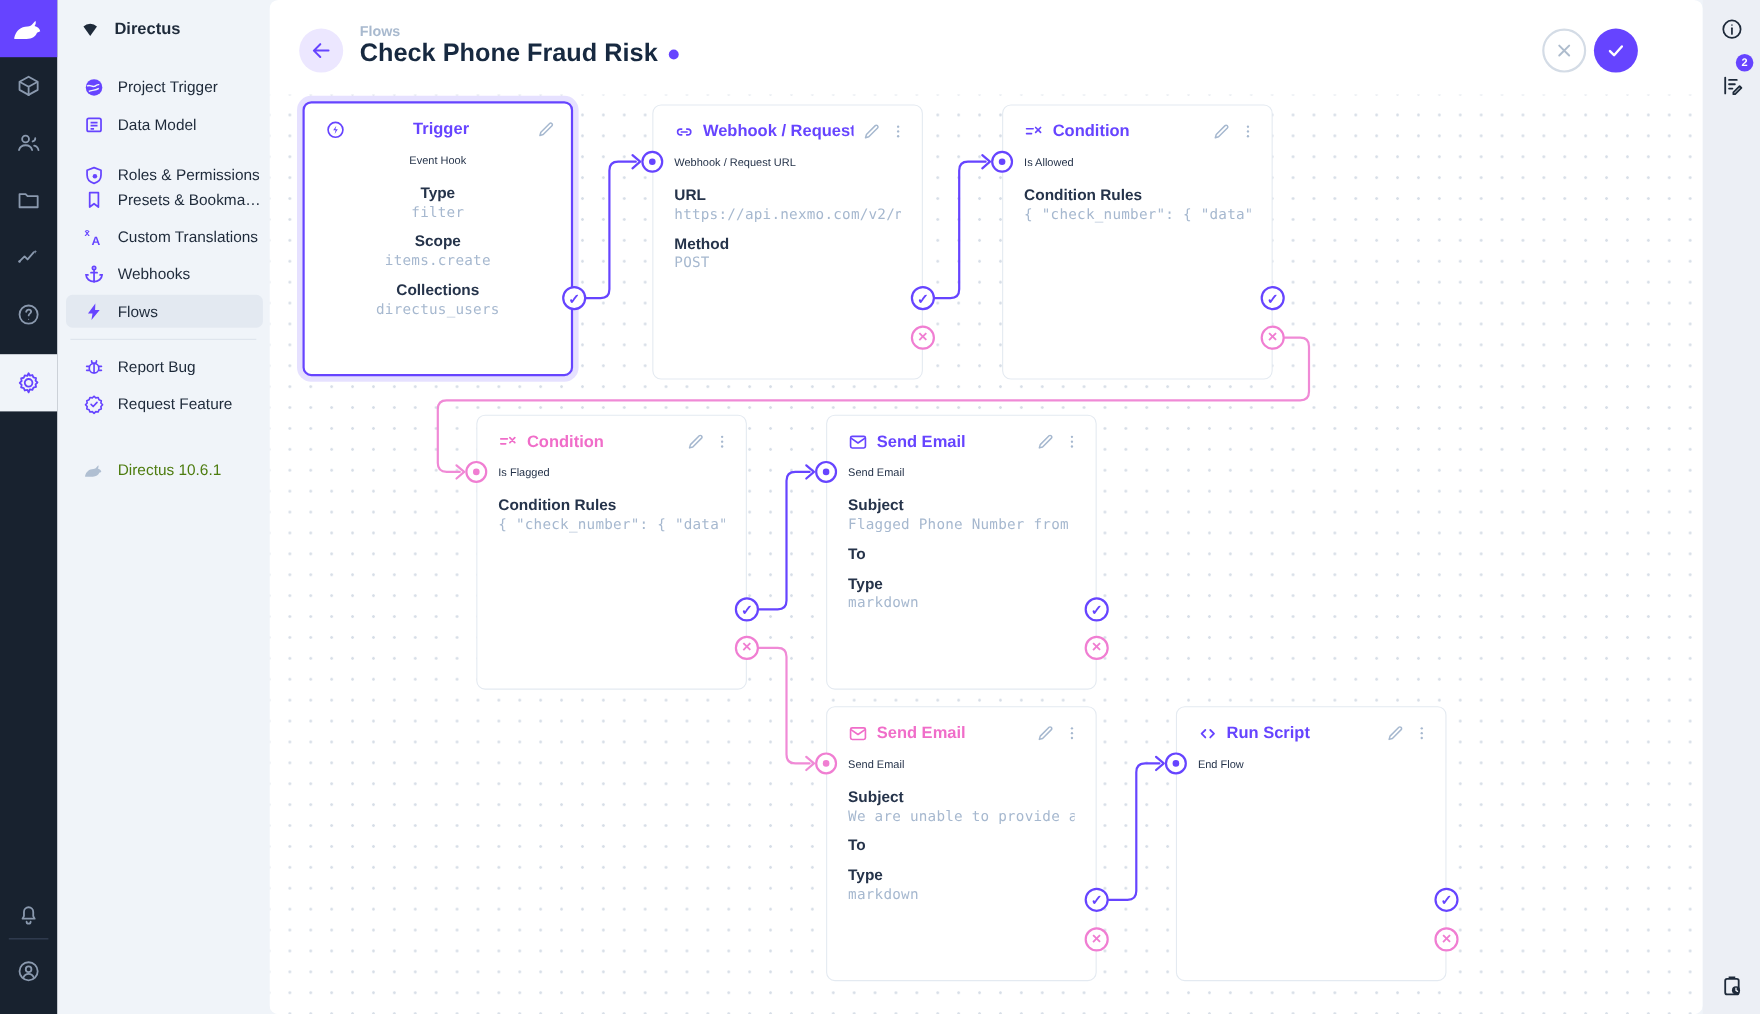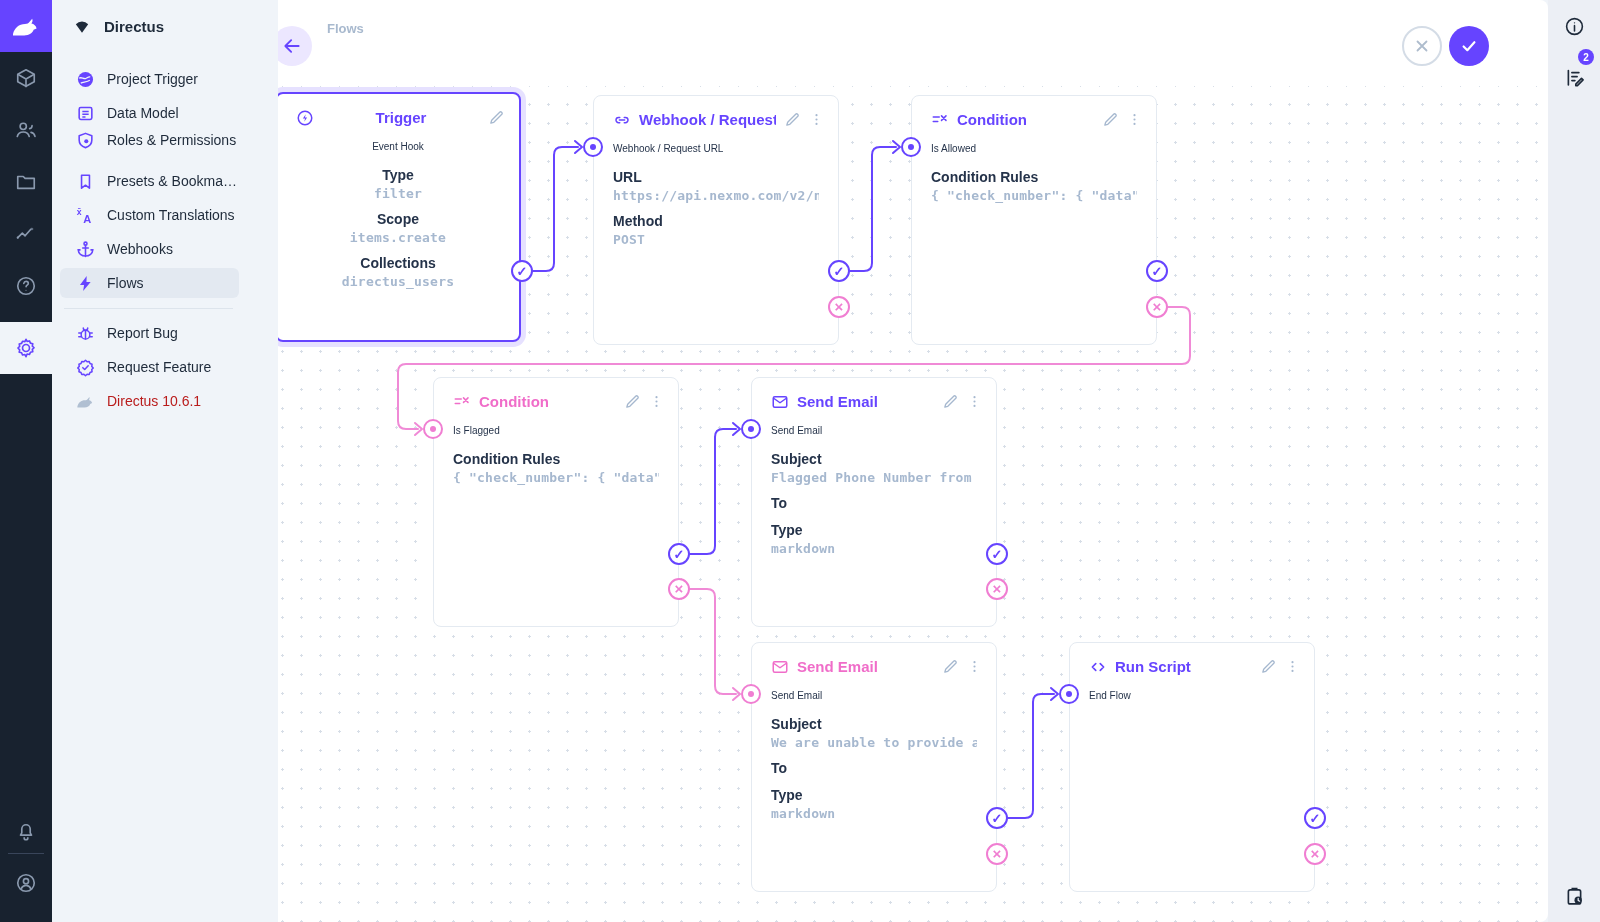--- a/index.html
+++ b/index.html
@@ -10,32 +10,32 @@
   .module-bar { position:absolute; left:0; top:0; width:52px; height:922px;
     background:#18222f; z-index:30; }
   .logo-tile { position:absolute; left:0; top:0; width:52px; height:52px;
     background:#6644ff; display:flex; align-items:center; justify-content:center; }
   .mod-icon { position:absolute; left:0; width:52px; height:52px;
     display:flex; align-items:center; justify-content:center; color:#8a99ae; }
   .mod-icon.active-tile { background:#f0f4f9; color:#6644ff; }
   .mod-divider { position:absolute; left:8px; width:36px; height:1px; background:#39455a; }
 
   
-  .sidebar { position:absolute; left:52px; top:0; width:226px; height:922px;
+  .sidebar { position:absolute; left:52px; top:0; width:193px; height:922px;
     background:#f0f4f9; z-index:20; }
   .project-header { position:absolute; left:0; top:0; width:193px; height:52px;
     display:flex; align-items:center; gap:12px; padding-left:20px; }
   .project-name { font-size:15px; font-weight:700; color:#1e2a3a; }
   .nav-item { position:absolute; left:8px; width:179px; height:30px; border-radius:6px;
     display:flex; align-items:center; gap:12px; padding-left:16px; color:#1e2a3a; }
   .nav-item .nv-icon { color:#6644ff; display:flex; }
   .nav-item span.lbl { font-size:14px; font-weight:500; white-space:nowrap;
     overflow:hidden; text-overflow:ellipsis; max-width:138px; }
   .nav-item.active { background:#e3e9f1; }
-  .nav-item.muted { color:#b91c1c; }
+  .nav-item.muted { color:#4d7c0f;margin-top:26px; }
   .nav-item.muted .nv-icon { color:#b0bfd2; }
   .nav-divider { position:absolute; left:12px; width:169px; height:1px; background:#dde4ec; }
 
   
   .right-dock { position:absolute; right:0; top:0; width:52px; height:922px;
     background:#eceff5; z-index:20; }
   .dock-icon { position:absolute; left:0; width:52px; height:44px; color:#1e2a3a;
     display:flex; align-items:center; justify-content:center; }
   .badge { position:absolute; top:-6px; right:6px; min-width:16px; height:16px;
     border-radius:9px; background:#6644ff; color:#fff; font-size:10px; font-weight:700;
@@ -69,21 +69,21 @@
   .panel-header { display:flex; align-items:center; padding:13px 14px 0 19px; gap:8px; height:34px; }
   .p-icon { color:#6644ff; display:flex; flex:none; }
   .p-title { font-size:15px; font-weight:700; color:#6644ff; white-space:nowrap;
     overflow:hidden; flex:1 1 auto; }
   .panel.pink .p-icon, .panel.pink .p-title { color:#f06dc9; }
   .h-act { color:#a6b8cf; display:flex; flex:none; }
   .panel-body { padding:0 19px; }
   .line1 { margin-top:9px; font-size:10px; color:#25334a; height:20px; line-height:20px; }
   .f-label { margin-top:10px; font-size:14px; font-weight:700; color:#25334a; }
   .f-value { margin-top:3px; font-size:13px; color:#a6b8cf; white-space:nowrap; overflow:hidden;
-    font-family:"DejaVu Sans Mono", monospace; letter-spacing:0.2px;font-weight:bold; }
+    font-family:"DejaVu Sans Mono", monospace; letter-spacing:0.2px; }
   .f-label.spacer { min-height:17px; }
   .panel-footer { position:absolute; left:0; right:0; bottom:0; height:42px;
     border-top:1px solid #eef2f7; display:flex; align-items:center; gap:9px; padding:0 17px; }
   .status-dot { width:9px; height:9px; border-radius:50%; background:#6644ff; }
   .status-lbl { font-size:14px; font-weight:600; color:#25334a; }
   .chev { width:8px; height:8px; border-right:2px solid #25334a; border-bottom:2px solid #25334a;
     transform:rotate(45deg); margin-top:-4px; }
 
   
   .wires { position:absolute; left:0; top:0; z-index:5; }
@@ -182,21 +182,21 @@
   </div>
   <div class="nav-item" style="top:98px">
     <span class="nv-icon">
       <svg width="19" height="19" viewBox="0 0 24 24" fill="none" stroke="currentColor" stroke-width="2">
           <rect x="4" y="4.5" width="16" height="15" rx="2"></rect>
           <path d="M8 9.5h8M8 13h8M8 16.5h4"></path>
         </svg>
     </span>
     <span class="lbl">Data Model</span>
   </div>
-  <div class="nav-item" style="top:125px">
+  <div class="nav-item" style="top:144px">
     <span class="nv-icon">
       <svg width="19" height="19" viewBox="0 0 24 24" fill="none" stroke="currentColor" stroke-width="2" stroke-linejoin="round">
           <path d="M12 3l8 3v5.5c0 4.8-3.2 8.3-8 9.5-4.8-1.2-8-4.7-8-9.5V6z"></path>
           <circle cx="13" cy="13" r="2.6" fill="currentColor" stroke="none"></circle>
         </svg>
     </span>
     <span class="lbl">Roles &amp; Permissions</span>
   </div>
   <div class="nav-item" style="top:166px">
     <span class="nv-icon">
@@ -290,20 +290,24 @@
 <div class="main">
   <div class="grid"></div>
 
   <div class="page-header">
     <div class="back-btn">
       <svg width="20" height="20" viewBox="0 0 24 24" fill="none" stroke="currentColor" stroke-width="2.2" stroke-linecap="round" stroke-linejoin="round">
           <path d="M11 5l-7 7 7 7M4.5 12H20"></path>
         </svg>
     </div>
     <div class="breadcrumb">Flows</div>
+    <div class="page-title">
+      <span>Check Phone Fraud Risk</span>
+      <span class="unsaved-dot"></span>
+    </div>
     <div class="hdr-btn btn-discard">
       <svg width="18" height="18" viewBox="0 0 24 24" fill="none" stroke="currentColor" stroke-width="2.4" stroke-linecap="round">
           <path d="M6 6l12 12M18 6L6 18"></path>
         </svg>
     </div>
     <div class="hdr-btn btn-save">
       <svg width="20" height="20" viewBox="0 0 24 24" fill="none" stroke="currentColor" stroke-width="2.6" stroke-linecap="round" stroke-linejoin="round">
           <path d="M5.5 12.5l4.5 4.5 8.5-9.5"></path>
         </svg>
     </div>

